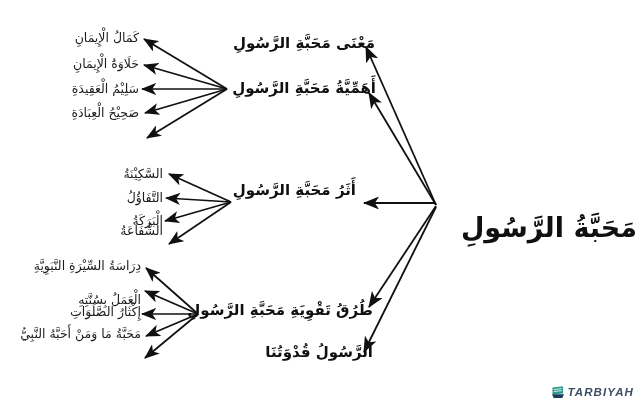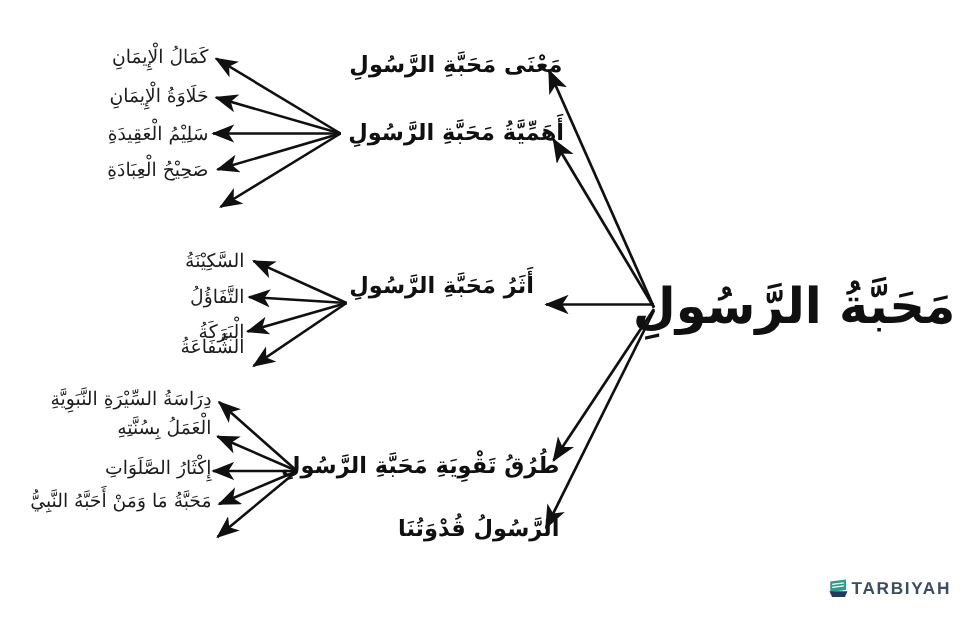--- a/index.html
+++ b/index.html
@@ -18,23 +18,24 @@
     width: 640px; height: 414px;
   }
   .lbl {
     position: absolute;
     white-space: nowrap;
     direction: rtl;
     unicode-bidi: embed;
     color: #101010;
   }
   .main-lbl {
-    font-size: 33px;
+    font-size: 27px;
     font-weight: 700;
     line-height: 44px;
+    margin-top: 24px;
   }
   .branch-lbl {
     font-size: 15px;
     font-weight: 700;
     line-height: 30px;
   }
   .sub-lbl {
     font-size: 12.5px;
     font-weight: 400;
     line-height: 24px;
@@ -48,29 +49,30 @@
   .b4 { right: 267px; top: 337px; }
   .mainpos { right: 3px; top: 182px; }
   
   .g1 { right: 501px; }
   .g1.i0 { top: 26px; } .g1.i1 { top: 52px; } .g1.i2 { top: 77px; }
   .g1.i3 { top: 101px; } .g1.i4 { top: 125px; }
   .g2 { right: 477px; }
   .g2.i0 { top: 162px; } .g2.i1 { top: 186px; } .g2.i2 { top: 209px; }
   .g2.i3 { top: 219px; }
   .g3 { right: 499px; }
-  .g3.i0 { top: 254px; } .g3.i1 { top: 273px; text-align: right; } .g3.i2 { top: 300px; }
+  .g3.i0 { top: 254px; } .g3.i1 { top: 288px; text-align: right; } .g3.i2 { top: 300px; }
   .g3.i3 { top: 322px; } .g3.i4 { top: 345px; }
   
   #logo {
     position: absolute;
     right: 6px; bottom: 15px;
     display: flex;
-    align-items: flex-end;
+    align-items: center;
     gap: 2px;
+    font-style: italic;
   }
   #logo-text {
     font-family: "Liberation Sans", sans-serif;
     font-size: 11.5px;
     font-weight: 700;
     letter-spacing: 1.1px;
     color: #3b4d63;
   }
 </style>
 </head>

